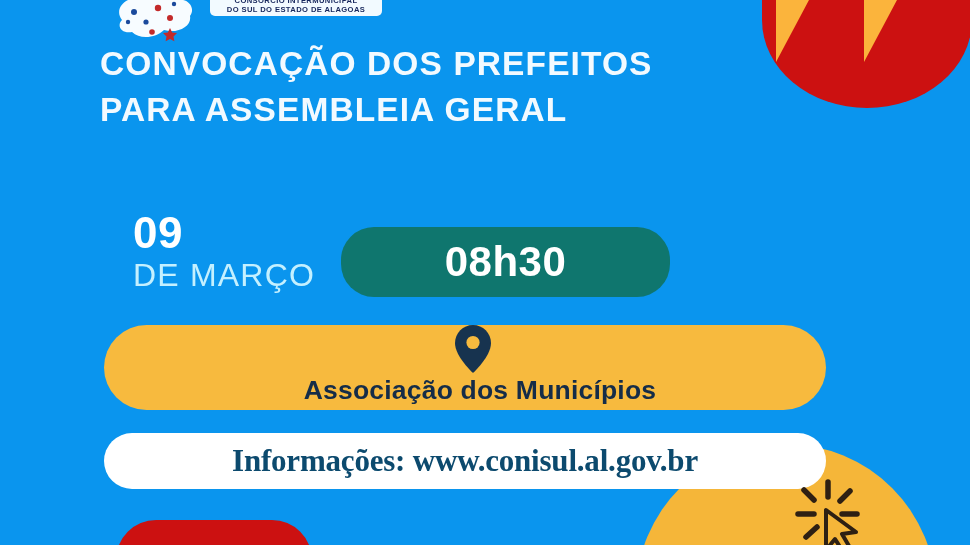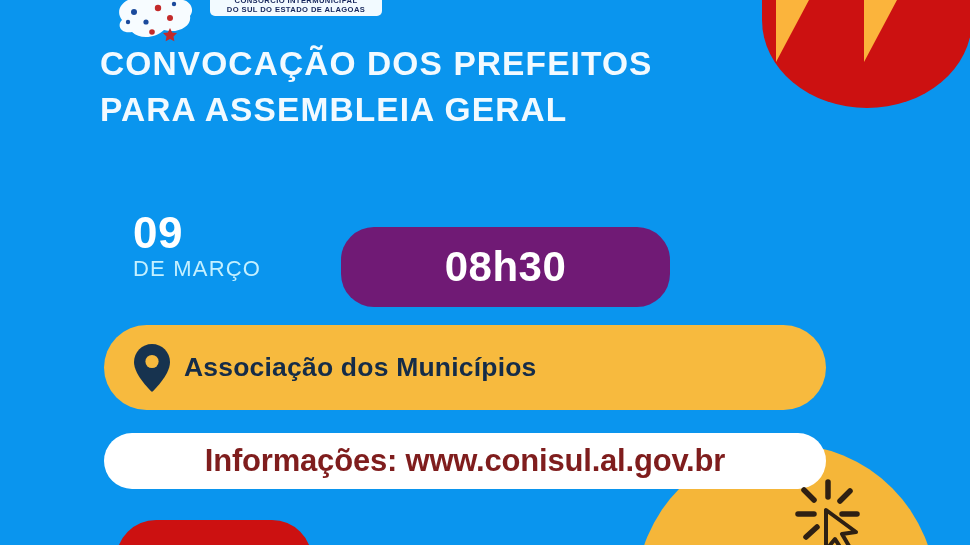--- a/index.html
+++ b/index.html
@@ -108,34 +108,34 @@
   }
   .date-day {
     color: #FFFFFF;
     font-size: 44px;
     font-weight: bold;
     line-height: 0.95;
     letter-spacing: 0.5px;
   }
   .date-month {
     color: #C4F0FF;
-    font-size: 22px;
+    font-size: 32px;
     font-weight: normal;
     letter-spacing: 1.2px;
     line-height: 1.35;
   }
 
   
   .time-pill {
     position: absolute;
     left: 341px;
     top: 227px;
     width: 329px;
-    height: 80px;
-    background: #701a75;
+    height: 70px;
+    background: #0f766e;
     border-radius: 33px;
     display: flex;
     align-items: center;
     justify-content: center;
   }
   .time-pill span {
     color: #FFFFFF;
     font-size: 42px;
     font-weight: bold;
     letter-spacing: 0.5px;
@@ -147,20 +147,21 @@
     left: 104px;
     top: 325px;
     width: 722px;
     height: 85px;
     background: #F7BA3E;
     border-radius: 43px;
     display: flex;
     align-items: center;
     padding-left: 30px;
     box-sizing: border-box;
+    flex-direction: column;
   }
   .pin-icon {
     flex: 0 0 auto;
     width: 36px;
     height: 48px;
     margin-right: 14px;
   }
   .location-text {
     color: #152C48;
     font-size: 26.5px;
@@ -177,25 +178,26 @@
     top: 433px;
     width: 722px;
     height: 56px;
     background: #FFFFFF;
     border-radius: 28px;
     display: flex;
     align-items: center;
     justify-content: center;
   }
   .info-pill span {
-    color: #7f1d1d;
+    color: #0c4a6e;
     font-size: 31px;
     font-weight: bold;
     letter-spacing: -0.2px;
     white-space: nowrap;
+    font-family: Liberation Serif, serif;
   }
 </style>
 </head>
 <body>
 
 <div id="poster">
 
   <div class="shape-red-topright">
     <i class="zig zig-a"></i>
     <i class="zig zig-b"></i>

